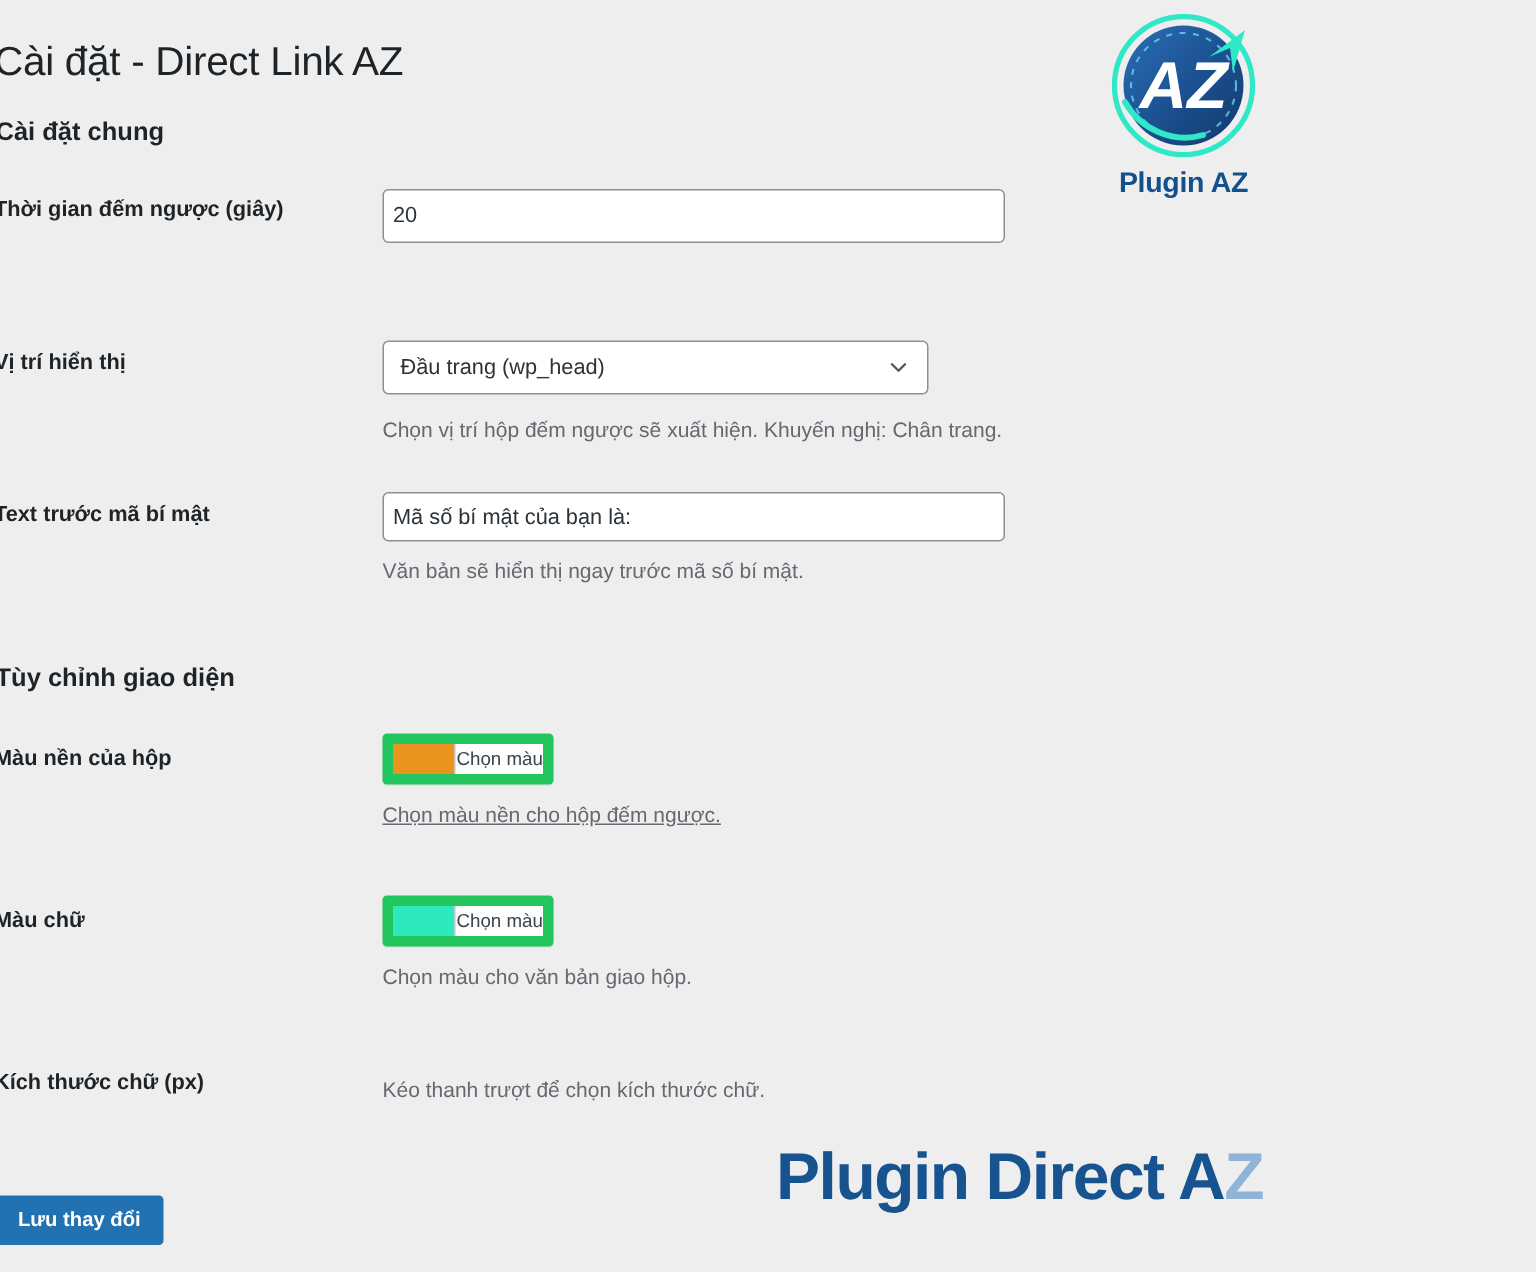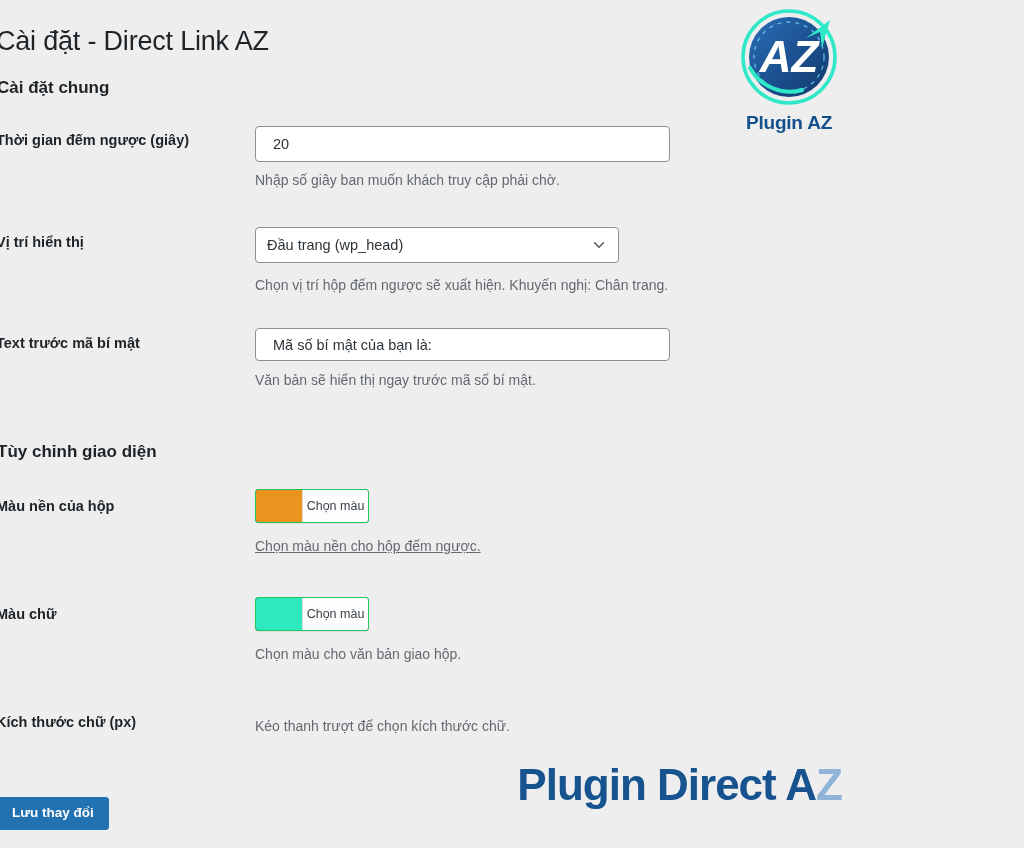--- a/index.html
+++ b/index.html
@@ -89,21 +89,21 @@
   }
 
   
   input.txt {
     font-family: "Liberation Sans", sans-serif;
     font-size: 14.5px;
     color: #2c3338;
     background: #fff;
     border: 1px solid #8c8f94;
     border-radius: 4px;
-    padding: 6px 17px;
+    padding: 6px 6px;
     outline: none;
     box-shadow: 0 0 0 transparent;
   }
   input.txt::placeholder { color: #8b8f94; }
 
   
   .select-box {
     position: relative;
     display: inline-block;
     width: 364px;
@@ -128,21 +128,21 @@
     color: #50575e;
   }
   .chev svg { display: block; width: 14px; height: 14px; }
 
   
   .color-picker {
     display: inline-flex;
     align-items: stretch;
     height: 34px;
     width: 114px;
-    border: 1px solid #22c55e;
+    border: 7px solid #22c55e;
     border-radius: 3px;
     background: #404040;
     overflow: hidden;
     box-shadow: 0 1px 1px rgba(0,0,0,.06);
   }
   .color-swatch { width: 46px; height: 100%; }
   .color-label {
     flex: 1;
     display: flex;
     align-items: center;
@@ -242,21 +242,20 @@
     </div>
     <div class="logo-caption">Plugin AZ</div>
   </div>
 
   <h2 class="section-heading general">Cài đặt chung</h2>
 
   <div class="row" style="top:126px;">
     <div class="row-label" style="top:6px;">Thời gian đếm ngược (giây)</div>
     <div class="row-field">
       <input class="txt" style="width: 415px; height: 36px;" type="text" value="20" placeholder="20">
-      <div class="desc" style="margin-top:10px;">Nhập số giây ban muốn khách truy cập phải chờ.</div>
     </div>
   </div>
 
   <div class="row" style="top:227px;">
     <div class="row-label" style="top:7px;">Vị trí hiển thị</div>
     <div class="row-field">
       <div class="select-box">
         <span class="select-value">Đầu trang (wp_head)</span>
         <span class="chev">
           <svg viewBox="0 0 16 16" xmlns="http://www.w3.org/2000/svg" aria-hidden="true">

